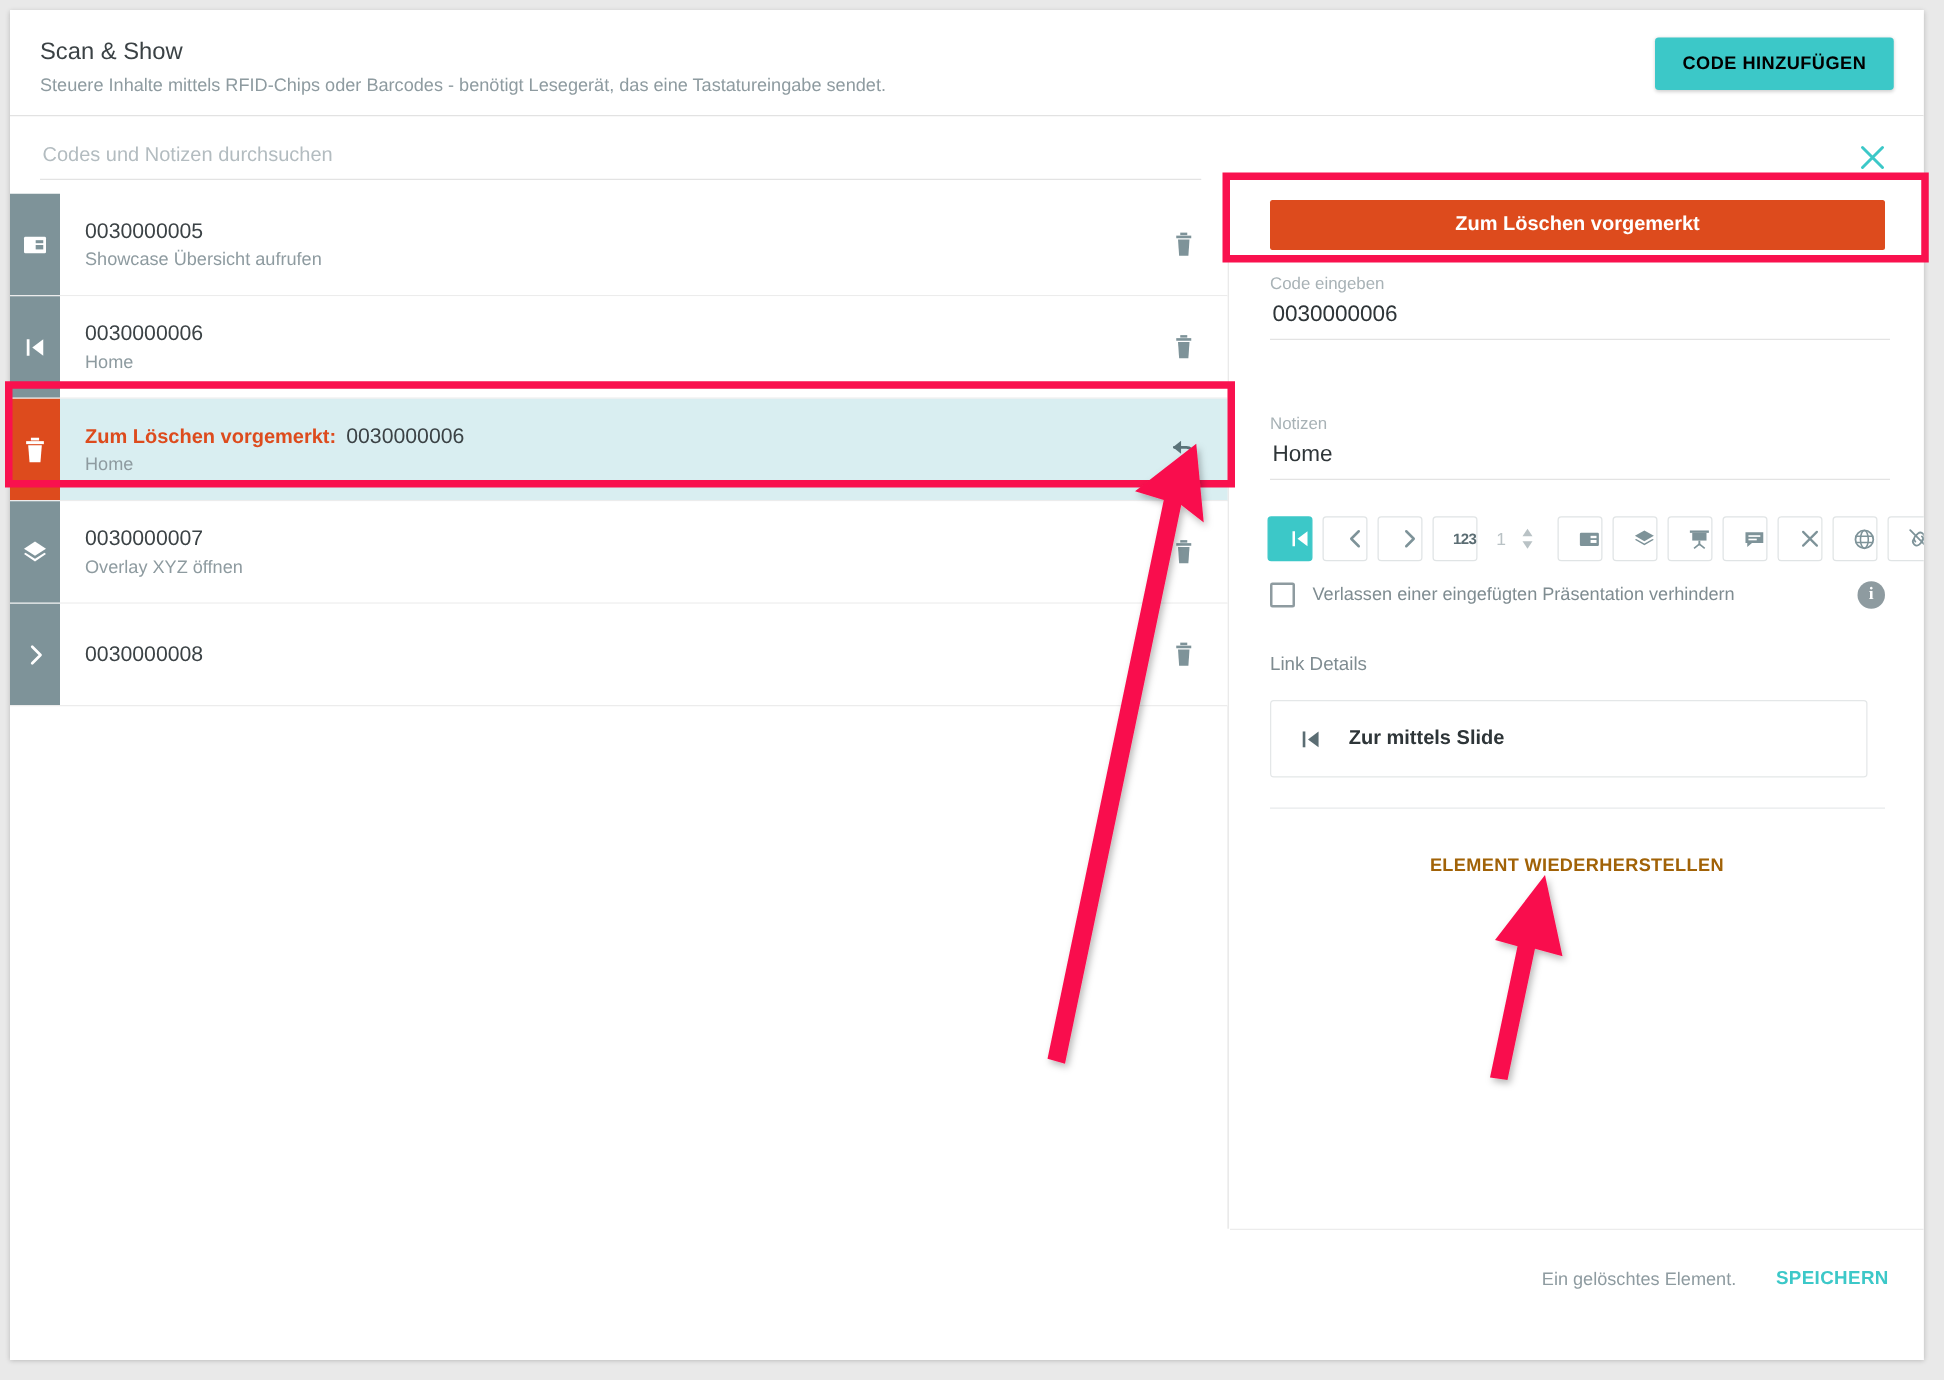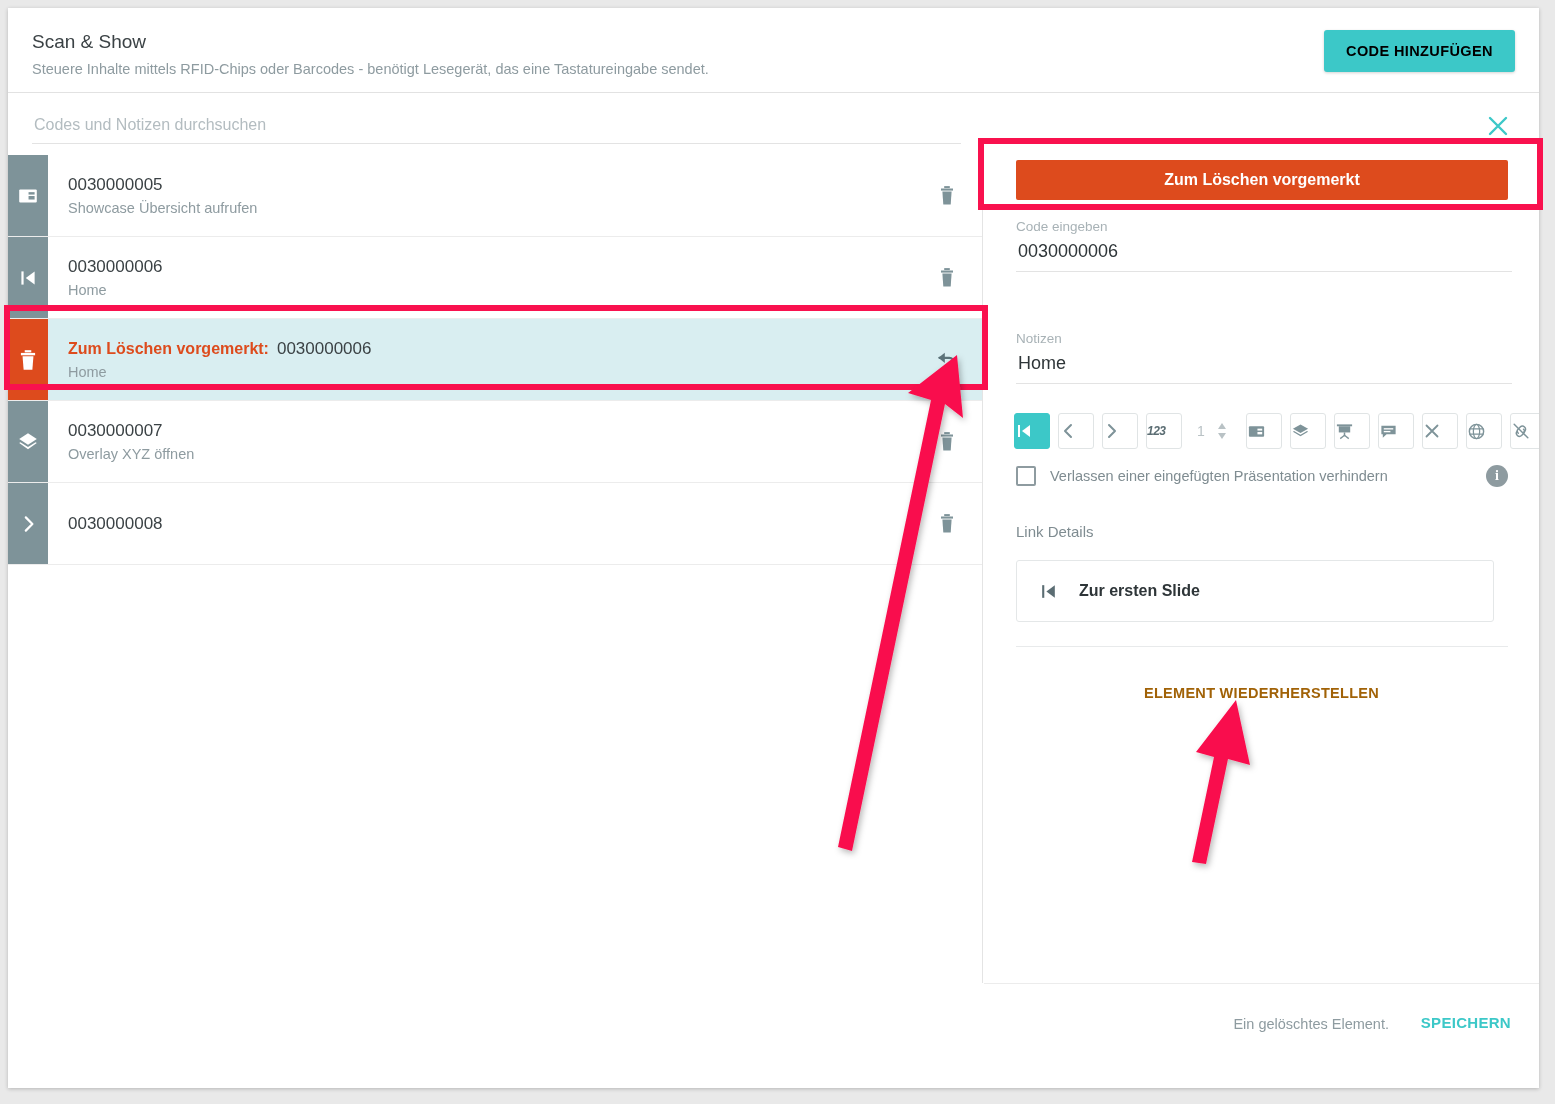--- a/index.html
+++ b/index.html
@@ -213,25 +213,24 @@
     align-items: center;
     gap: 8px;
   }
   .tb {
     width: 36px; height: 36px;
     border: 1px solid #e0e4e5;
     border-radius: 3px;
     background: #fff;
     display: flex;
     align-items: center;
-    justify-content: flex-start;
+    justify-content: flex-end;
     cursor: pointer;
     box-sizing: border-box;
     color: #7e9399;
-    font-style: italic;
   }
   .tb.active {
     background: #3cc8c8;
     border-color: #3cc8c8;
     color: #fff;
   }
   .tb-num {
     font-size: 12px;
     font-weight: bold;
     color: #5b6d73;
@@ -595,21 +594,21 @@
       </div>
 
       <div class="ld-title">Link Details</div>
       <div class="ld-card">
         <div class="ld-icon">
           <svg width="19" height="19" viewBox="0 0 18 18">
             <rect x="3" y="3" width="2" height="12" fill="currentColor"></rect>
             <path d="M15 3 L7 9 L15 15 Z" fill="currentColor"></path>
           </svg>
         </div>
-        <div class="ld-label">Zur ersten Slide</div>
+        <div class="ld-label">Zur mittels Slide</div>
       </div>
       <div class="ld-sep"></div>
 
       <div class="restore-link">ELEMENT WIEDERHERSTELLEN</div>
     </div>
 
     <div class="footer">
       <div class="footer-note">Ein gelöschtes Element.</div>
       <div class="footer-save">SPEICHERN</div>
     </div>

